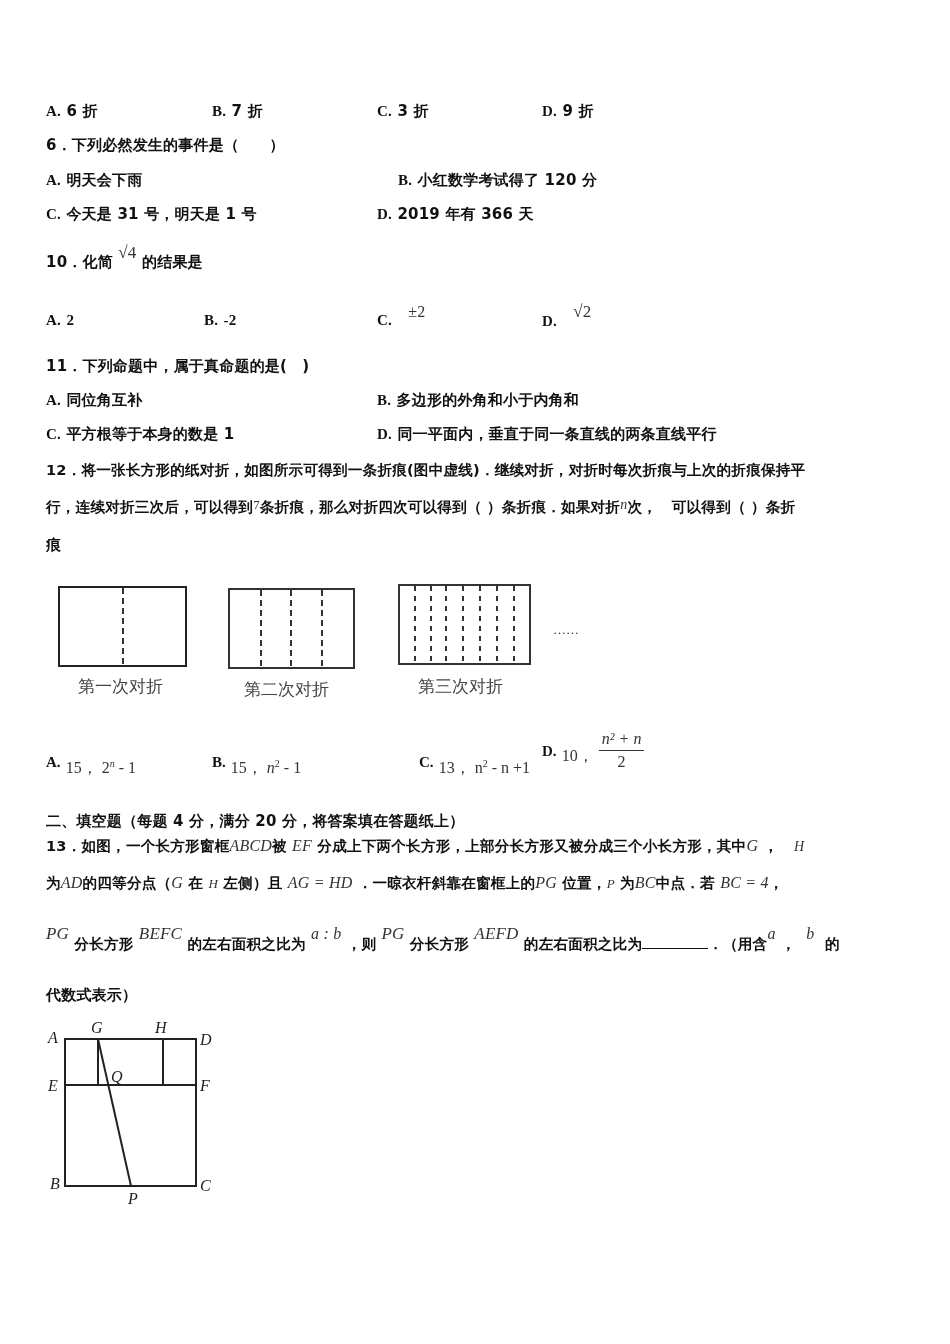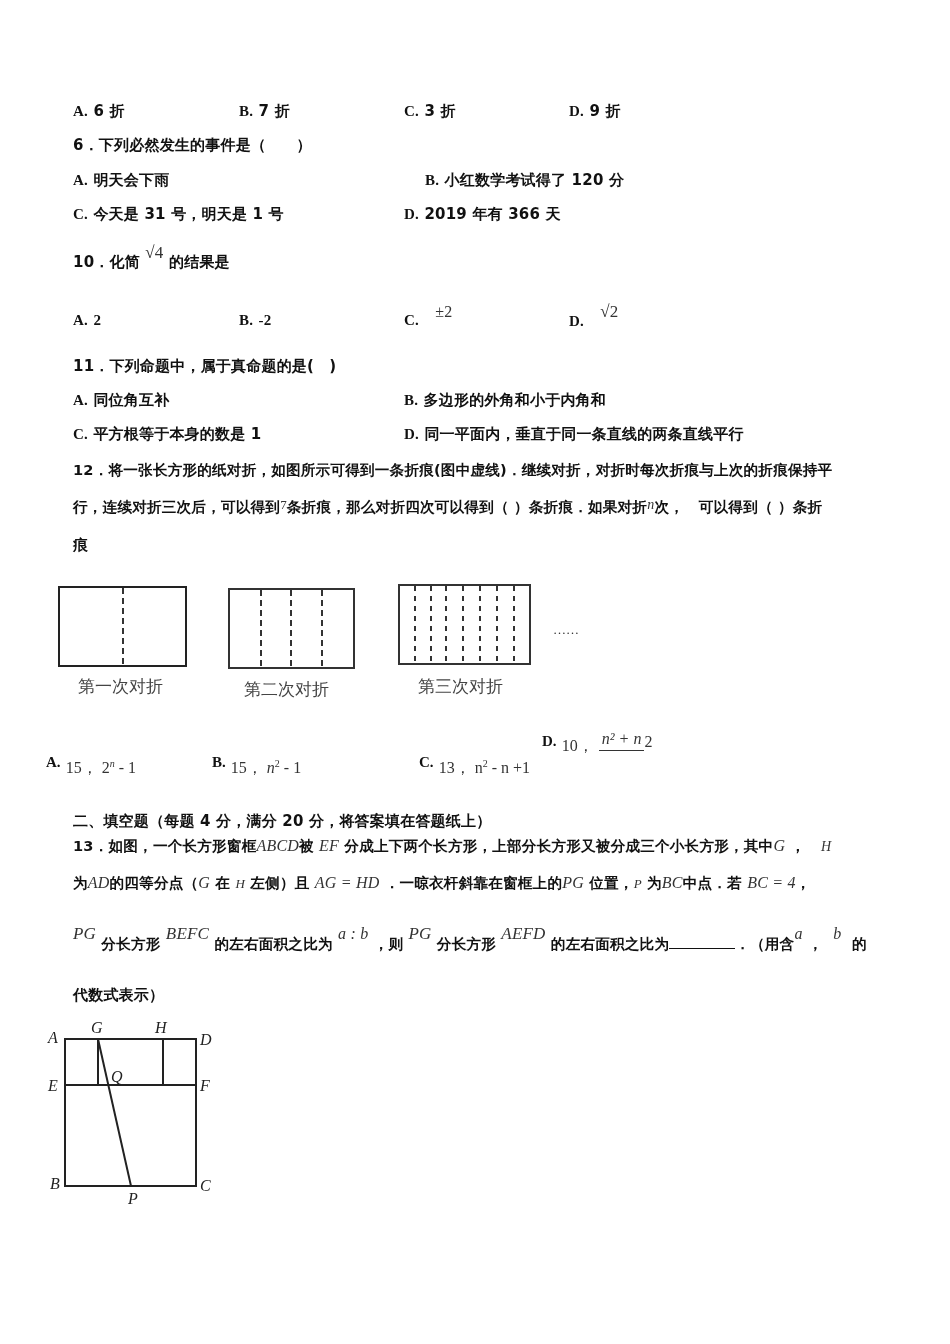--- a/index.html
+++ b/index.html
@@ -1,24 +1,24 @@
 <!DOCTYPE html>
 <html><head>
 <meta charset="utf-8">
 <style>
   html, body { margin: 0; padding: 0; background: #ffffff; }
   body { width: 950px; height: 1344px; position: relative; overflow: hidden;
          font-family: "DejaVu Serif", "Liberation Serif", serif; color: #111; }
   .abs { position: absolute; white-space: nowrap; }
-  .t { font-size: 15px; font-weight: bold; font-family: "DejaVu Sans", "Liberation Sans", sans-serif; letter-spacing: 0.2px; margin-left: 27px; }
+  .t { font-size: 15px; font-weight: bold; font-family: "DejaVu Sans", "Liberation Sans", sans-serif; letter-spacing: 0.2px; }
   .opt { font-weight: bold; font-family: "Liberation Serif", serif; font-size: 15px; }
   .m { font-family: "Liberation Serif", serif; font-style: italic; font-weight: normal; font-size: 16px; color: #333; }
   .mr { font-family: "Liberation Serif", serif; font-weight: normal; font-size: 16px; color: #333; }
   .fig-label { font-family: "DejaVu Sans", sans-serif; font-size: 17px; color: #444; font-weight: normal; }
-  .frac { display: inline-flex; flex-direction: row; align-items: center; vertical-align: middle; }
+  .frac { display: inline-flex; flex-direction: column; align-items: center; vertical-align: middle; }
   .frac .num { border-bottom: 1px solid #333; padding: 0 3px 2px 3px; }
   .frac .den { padding-top: 2px; }
   .blank { display: inline-block; width: 66px; border-bottom: 1.5px solid #111; height: 14px; vertical-align: baseline; }
   svg { position: absolute; }
 </style>
 </head>
 <body>
 
 <div class="abs t" style="left:46px;top:102px;">
   <span class="opt">A.</span>&nbsp;<span>6 折</span>
@@ -48,21 +48,21 @@
 </div>
 
 <div class="abs t" style="left:46px;top:252px;">
   <span>10．化简</span>
   <span class="mr" style="position:relative;top:-9px;font-size:17px;">√4</span>
   <span>的结果是</span>
 </div>
 <div class="abs t" style="left:46px;top:311px;">
   <span class="opt">A.</span>&nbsp;<span class="opt">2</span>
 </div>
-<div class="abs t" style="left:212px;top:311px;">
+<div class="abs t" style="left:204px;top:311px;">
   <span class="opt">B.</span>&nbsp;<span class="opt">-2</span>
 </div>
 <div class="abs t" style="left:377px;top:311px;">
   <span class="opt">C.</span>&nbsp;&nbsp;&nbsp;<span class="mr" style="position:relative;top:-8px;">±2</span>
 </div>
 <div class="abs t" style="left:542px;top:311px;">
   <span class="opt">D.</span>&nbsp;&nbsp;&nbsp;<span class="mr" style="position:relative;top:-9px;font-size:17px;">√2</span>
 </div>
 
 <div class="abs t" style="left:46px;top:357px;">11．下列命题中，属于真命题的是(　)</div>

